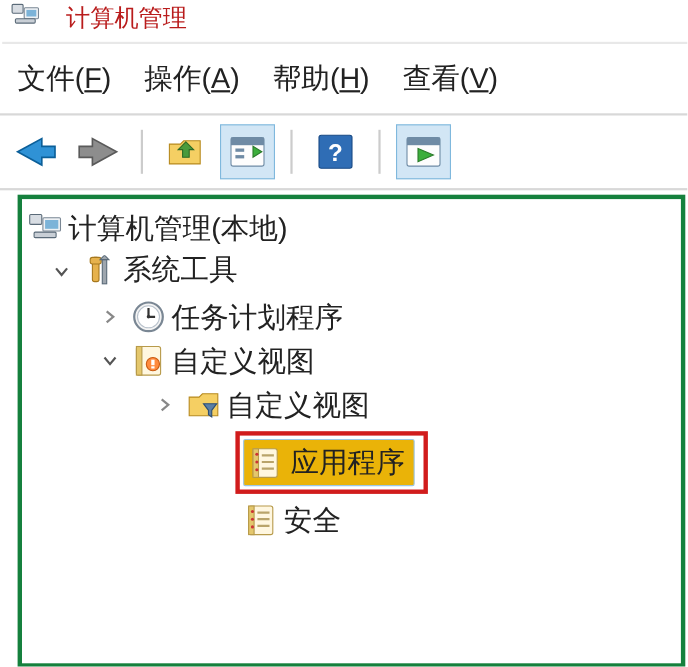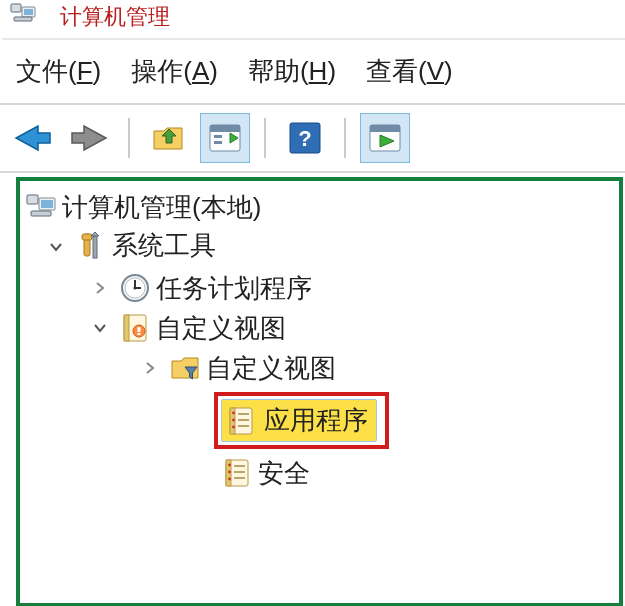--- a/index.html
+++ b/index.html
@@ -26,21 +26,21 @@
   .row{display:flex;align-items:center;gap:6px;white-space:nowrap;}
   .indent-0{padding-left:0;}
   .indent-1{padding-left:18px;font-family:Liberation Mono, monospace;}
   .indent-2{padding-left:62px;}
   .indent-3{padding-left:112px;align-items:center;}
   .indent-5{padding-left:196px;}
   .exp{width:24px;height:24px;display:flex;align-items:center;justify-content:center;color:#5a5a5a;cursor:pointer;margin-right:2px;}
   .exp svg{display:block;}
   .node-icon{width:30px;height:30px;display:flex;align-items:center;justify-content:center;flex:0 0 auto;}
   .label{}
-  .selected-wrap{display:inline-flex;align-items:center;gap:8px;background:#fde047;border:1px solid #9cc7e5;padding:0 8px 0 4px;border-radius:2px;}
+  .selected-wrap{display:inline-flex;align-items:center;gap:8px;background:#eab308;border:1px solid #9cc7e5;padding:0 8px 0 4px;border-radius:2px;}
   .red-box{border:4px solid #d11c1c;padding:3px 8px 3px 3px;margin-left:188px;margin-top:4px;margin-bottom:4px;display:inline-block;}
 </style>
 </head>
 <body>
 
 <div class="window">
 
   <div class="title-bar">
     <span class="icon">
       <svg width="26" height="22" viewBox="0 0 26 22">

